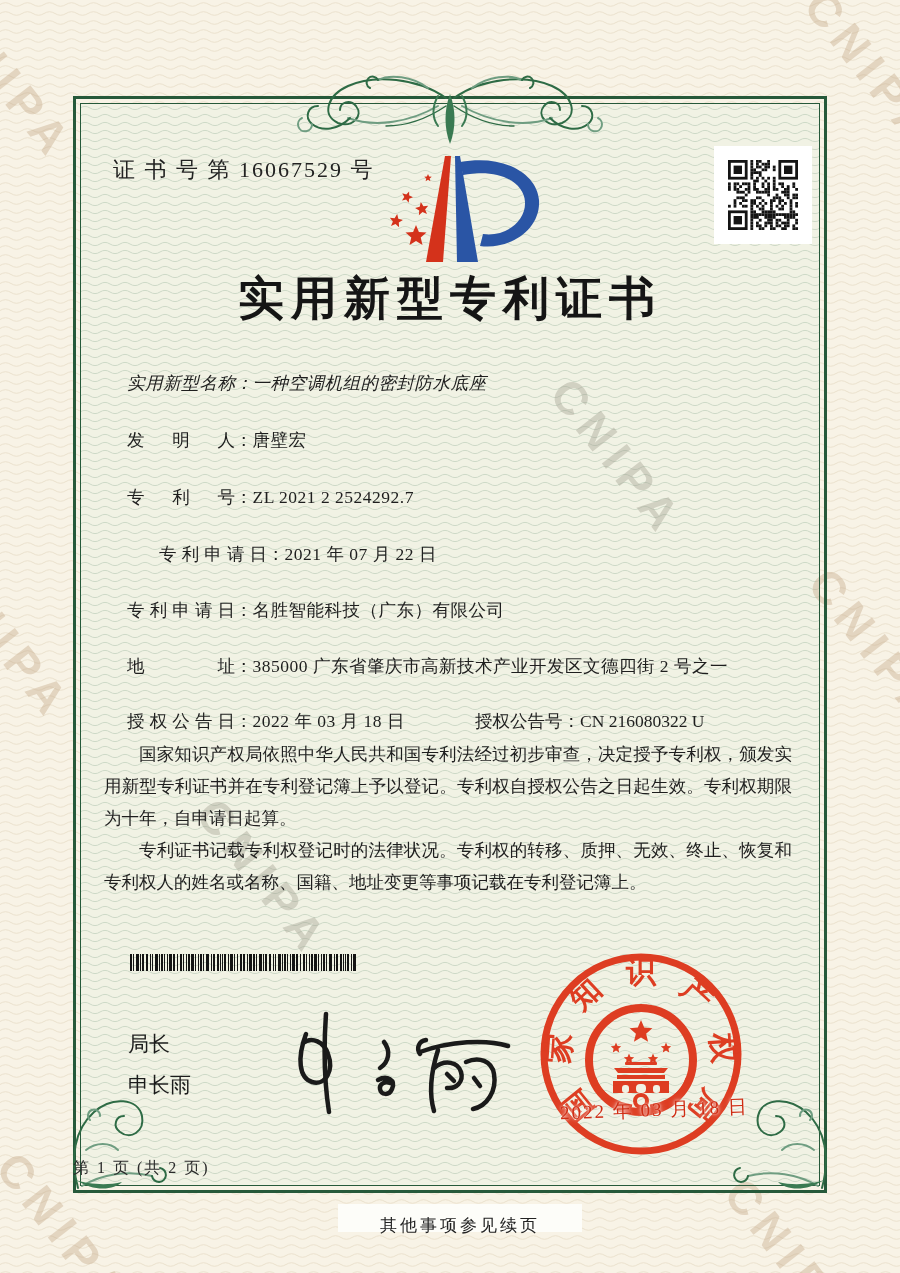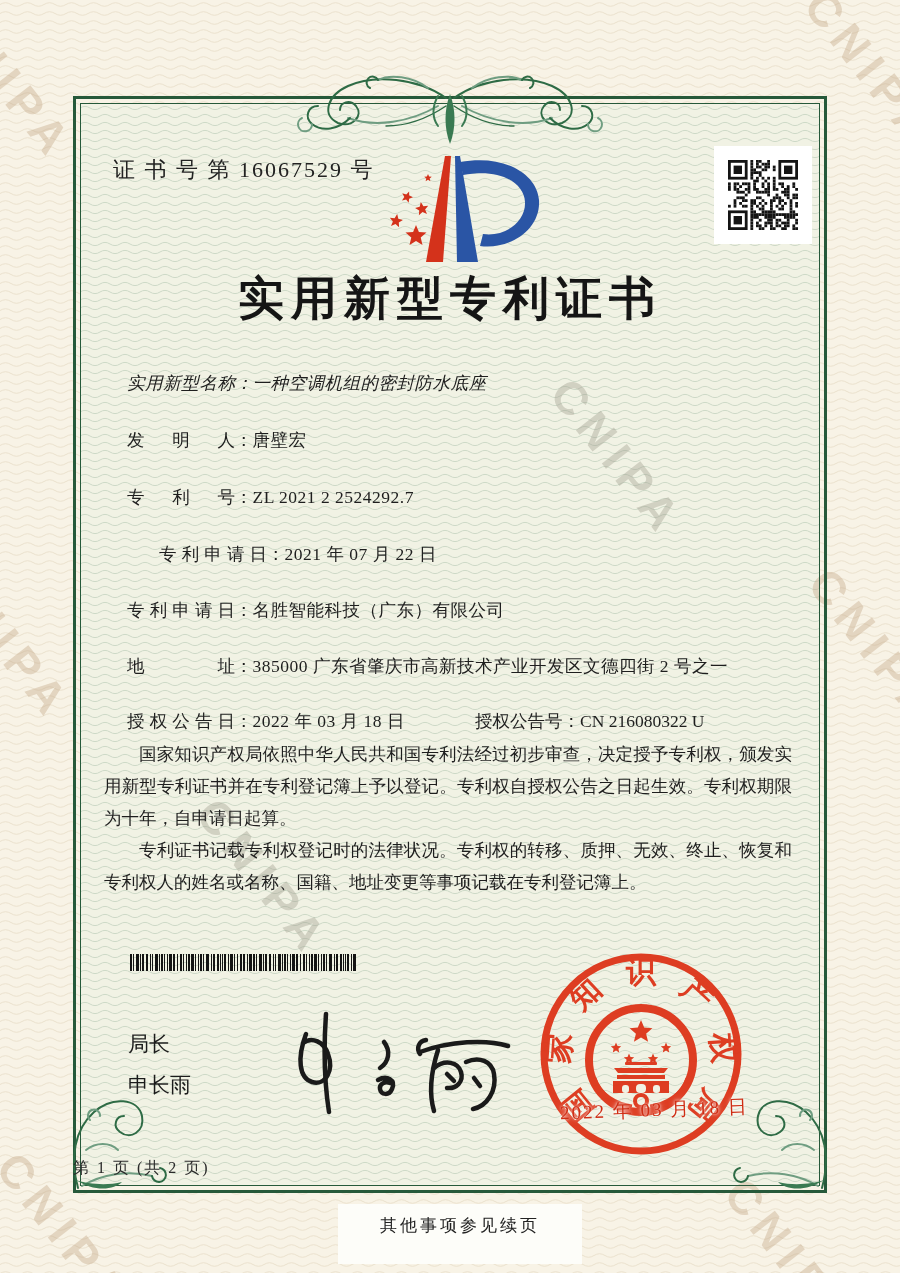--- a/index.html
+++ b/index.html
@@ -45,21 +45,21 @@
   .signer{position:absolute;left:128px;top:1030px;z-index:5;
       font-family:"Liberation Sans","DejaVu Sans",sans-serif;font-size:21px;color:#1b1b1b;}
   .signer .l2{margin-top:13px;}
   .sig{position:absolute;left:268px;top:1008px;z-index:5;}
   .seal{position:absolute;left:526px;top:939px;z-index:5;opacity:0.95;}
   .seal-date{position:absolute;left:560px;top:1097px;z-index:6;color:#cf2d14;font-size:19px;
       letter-spacing:2px;white-space:nowrap;transform:rotate(-2deg);
       text-shadow:0 0 3px rgba(255,255,255,.9),0 0 6px rgba(255,255,255,.7);}
   .pagenum{position:absolute;left:73px;top:1158px;width:714px;z-index:4;text-align:left;
       font-size:16px;color:#2a2a2a;letter-spacing:2px;}
-  .cont-note{position:absolute;left:338px;top:1204px;width:244px;height:60px;z-index:4;
+  .cont-note{position:absolute;left:338px;top:1204px;width:244px;height:28px;z-index:4;
       background:#fdfdf9;text-align:center;line-height:44px;font-size:17px;color:#222;letter-spacing:3px;}
 </style>
 </head>
 <body>
 
 <div id="page">
 
   <svg id="bg-waves" width="900" height="1273">
     <defs>
       <pattern id="wvOut" width="22" height="9" patternUnits="userSpaceOnUse">

